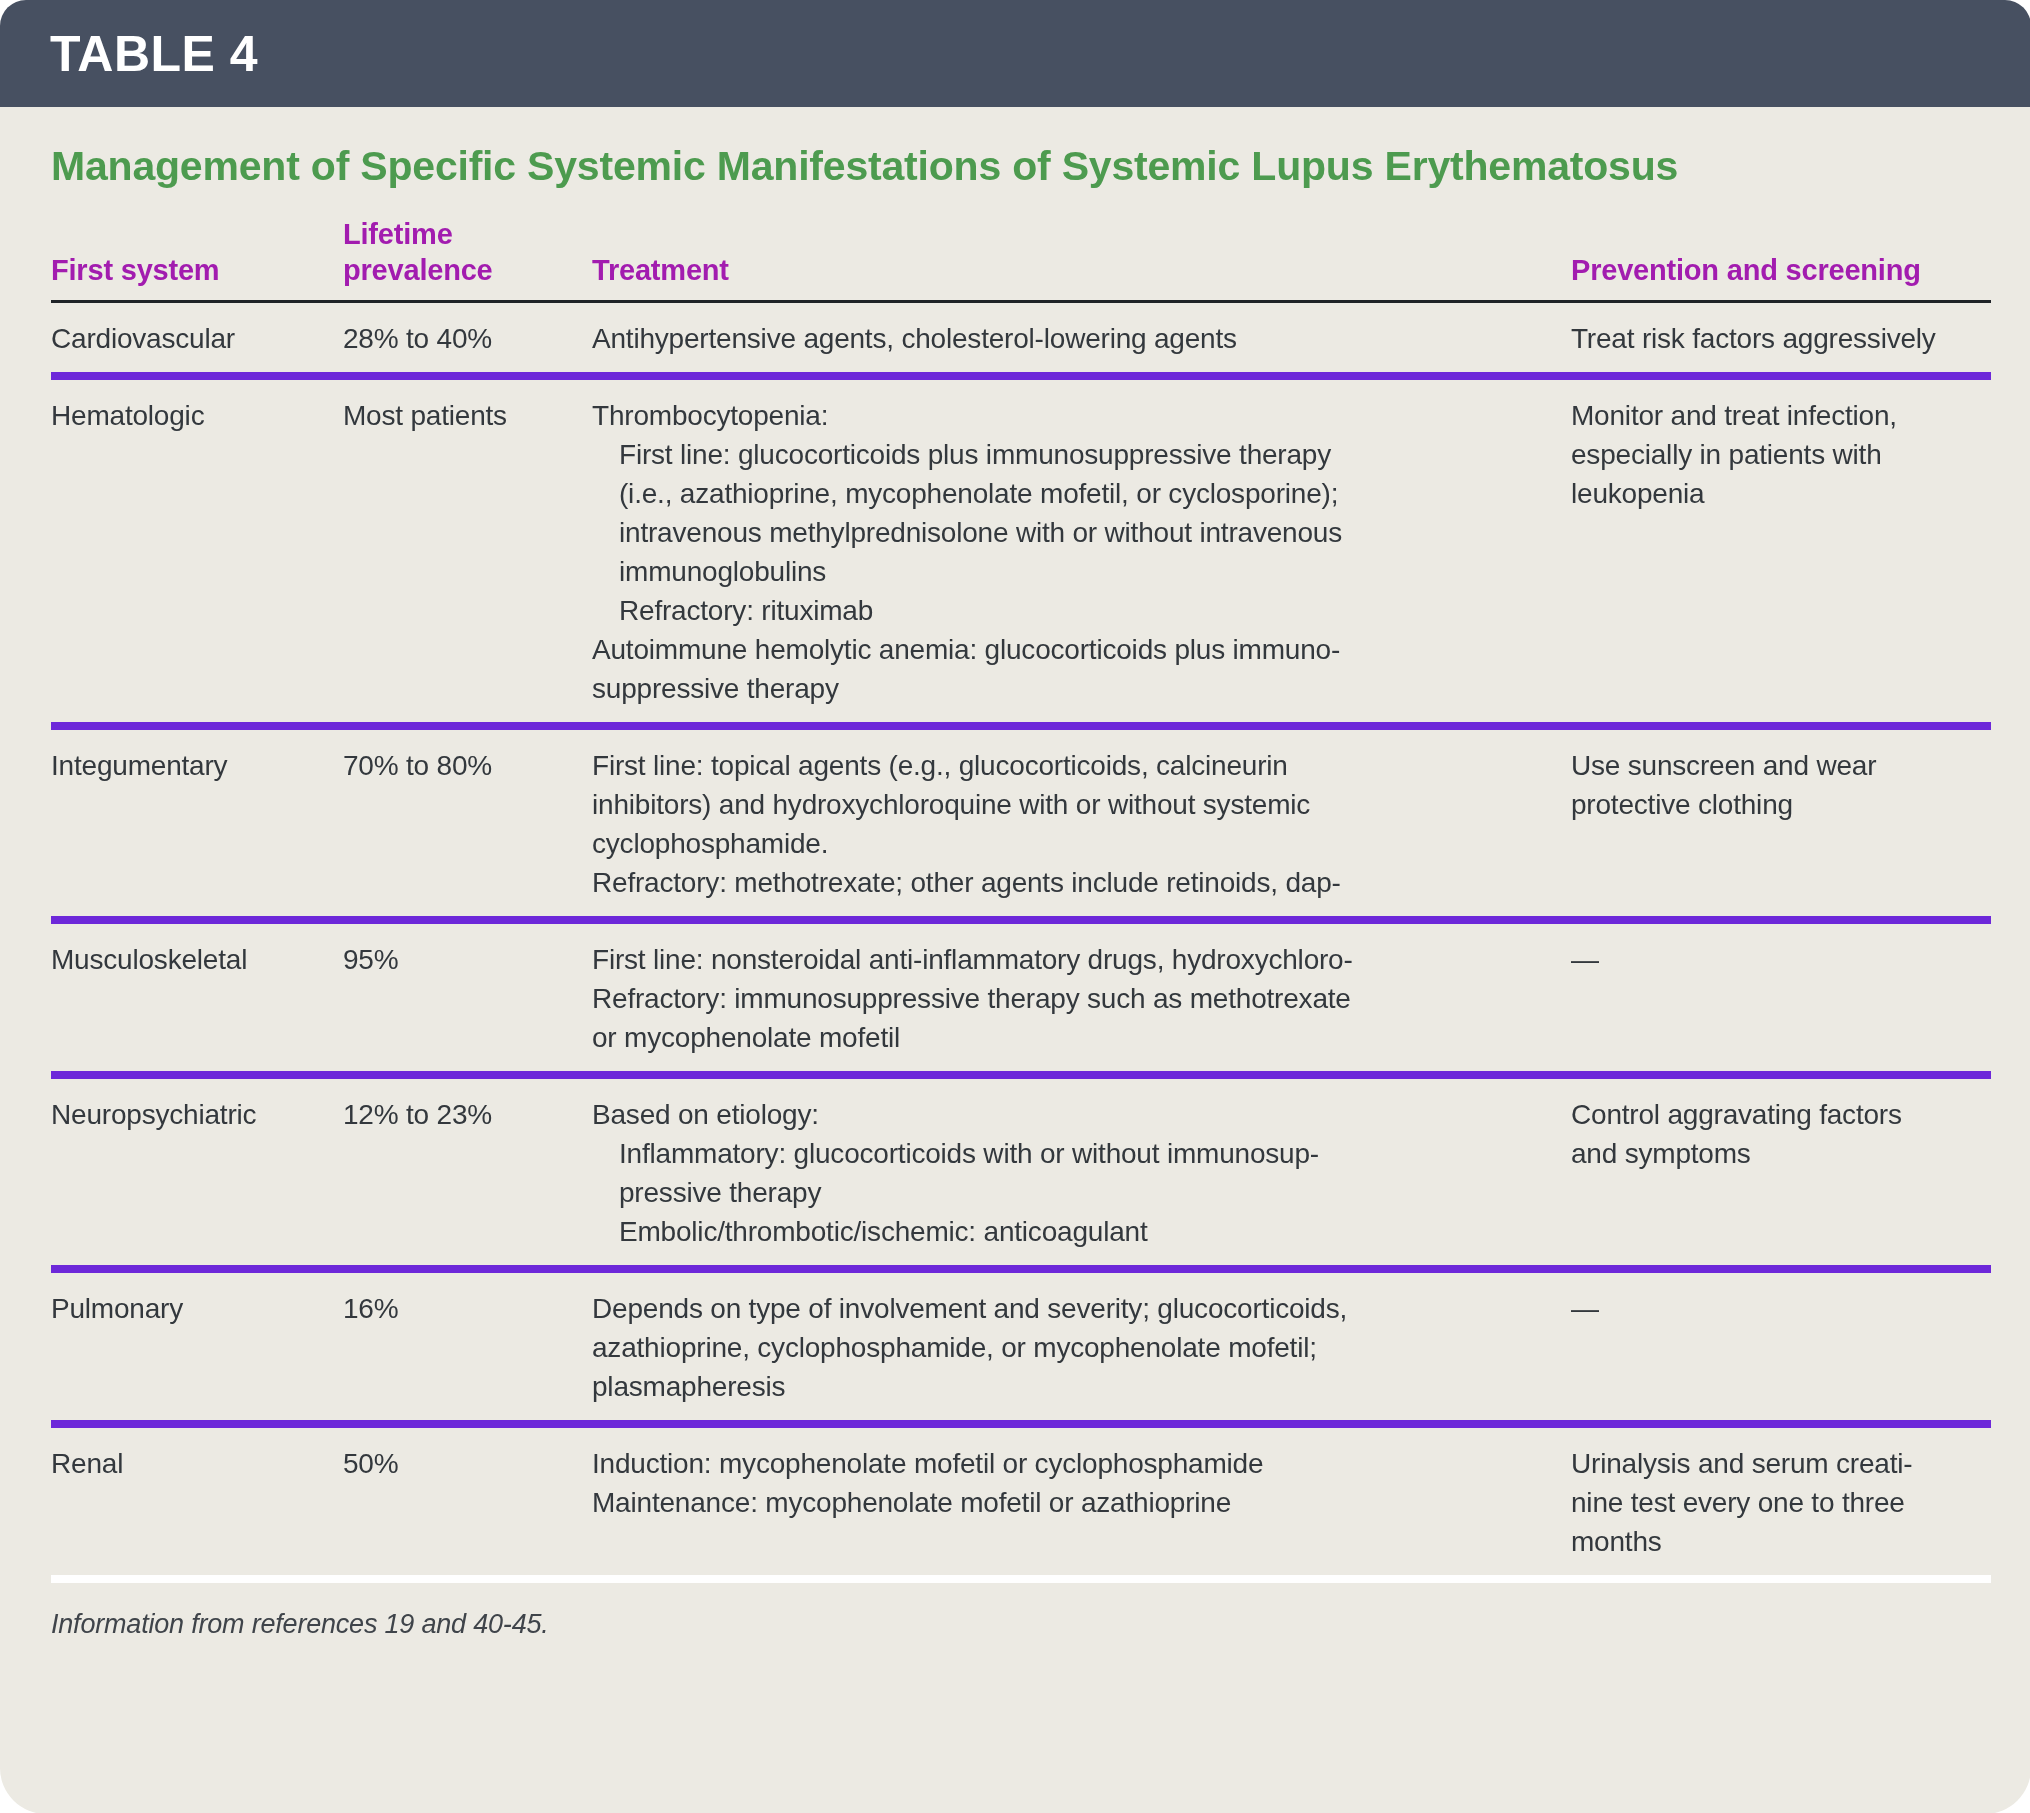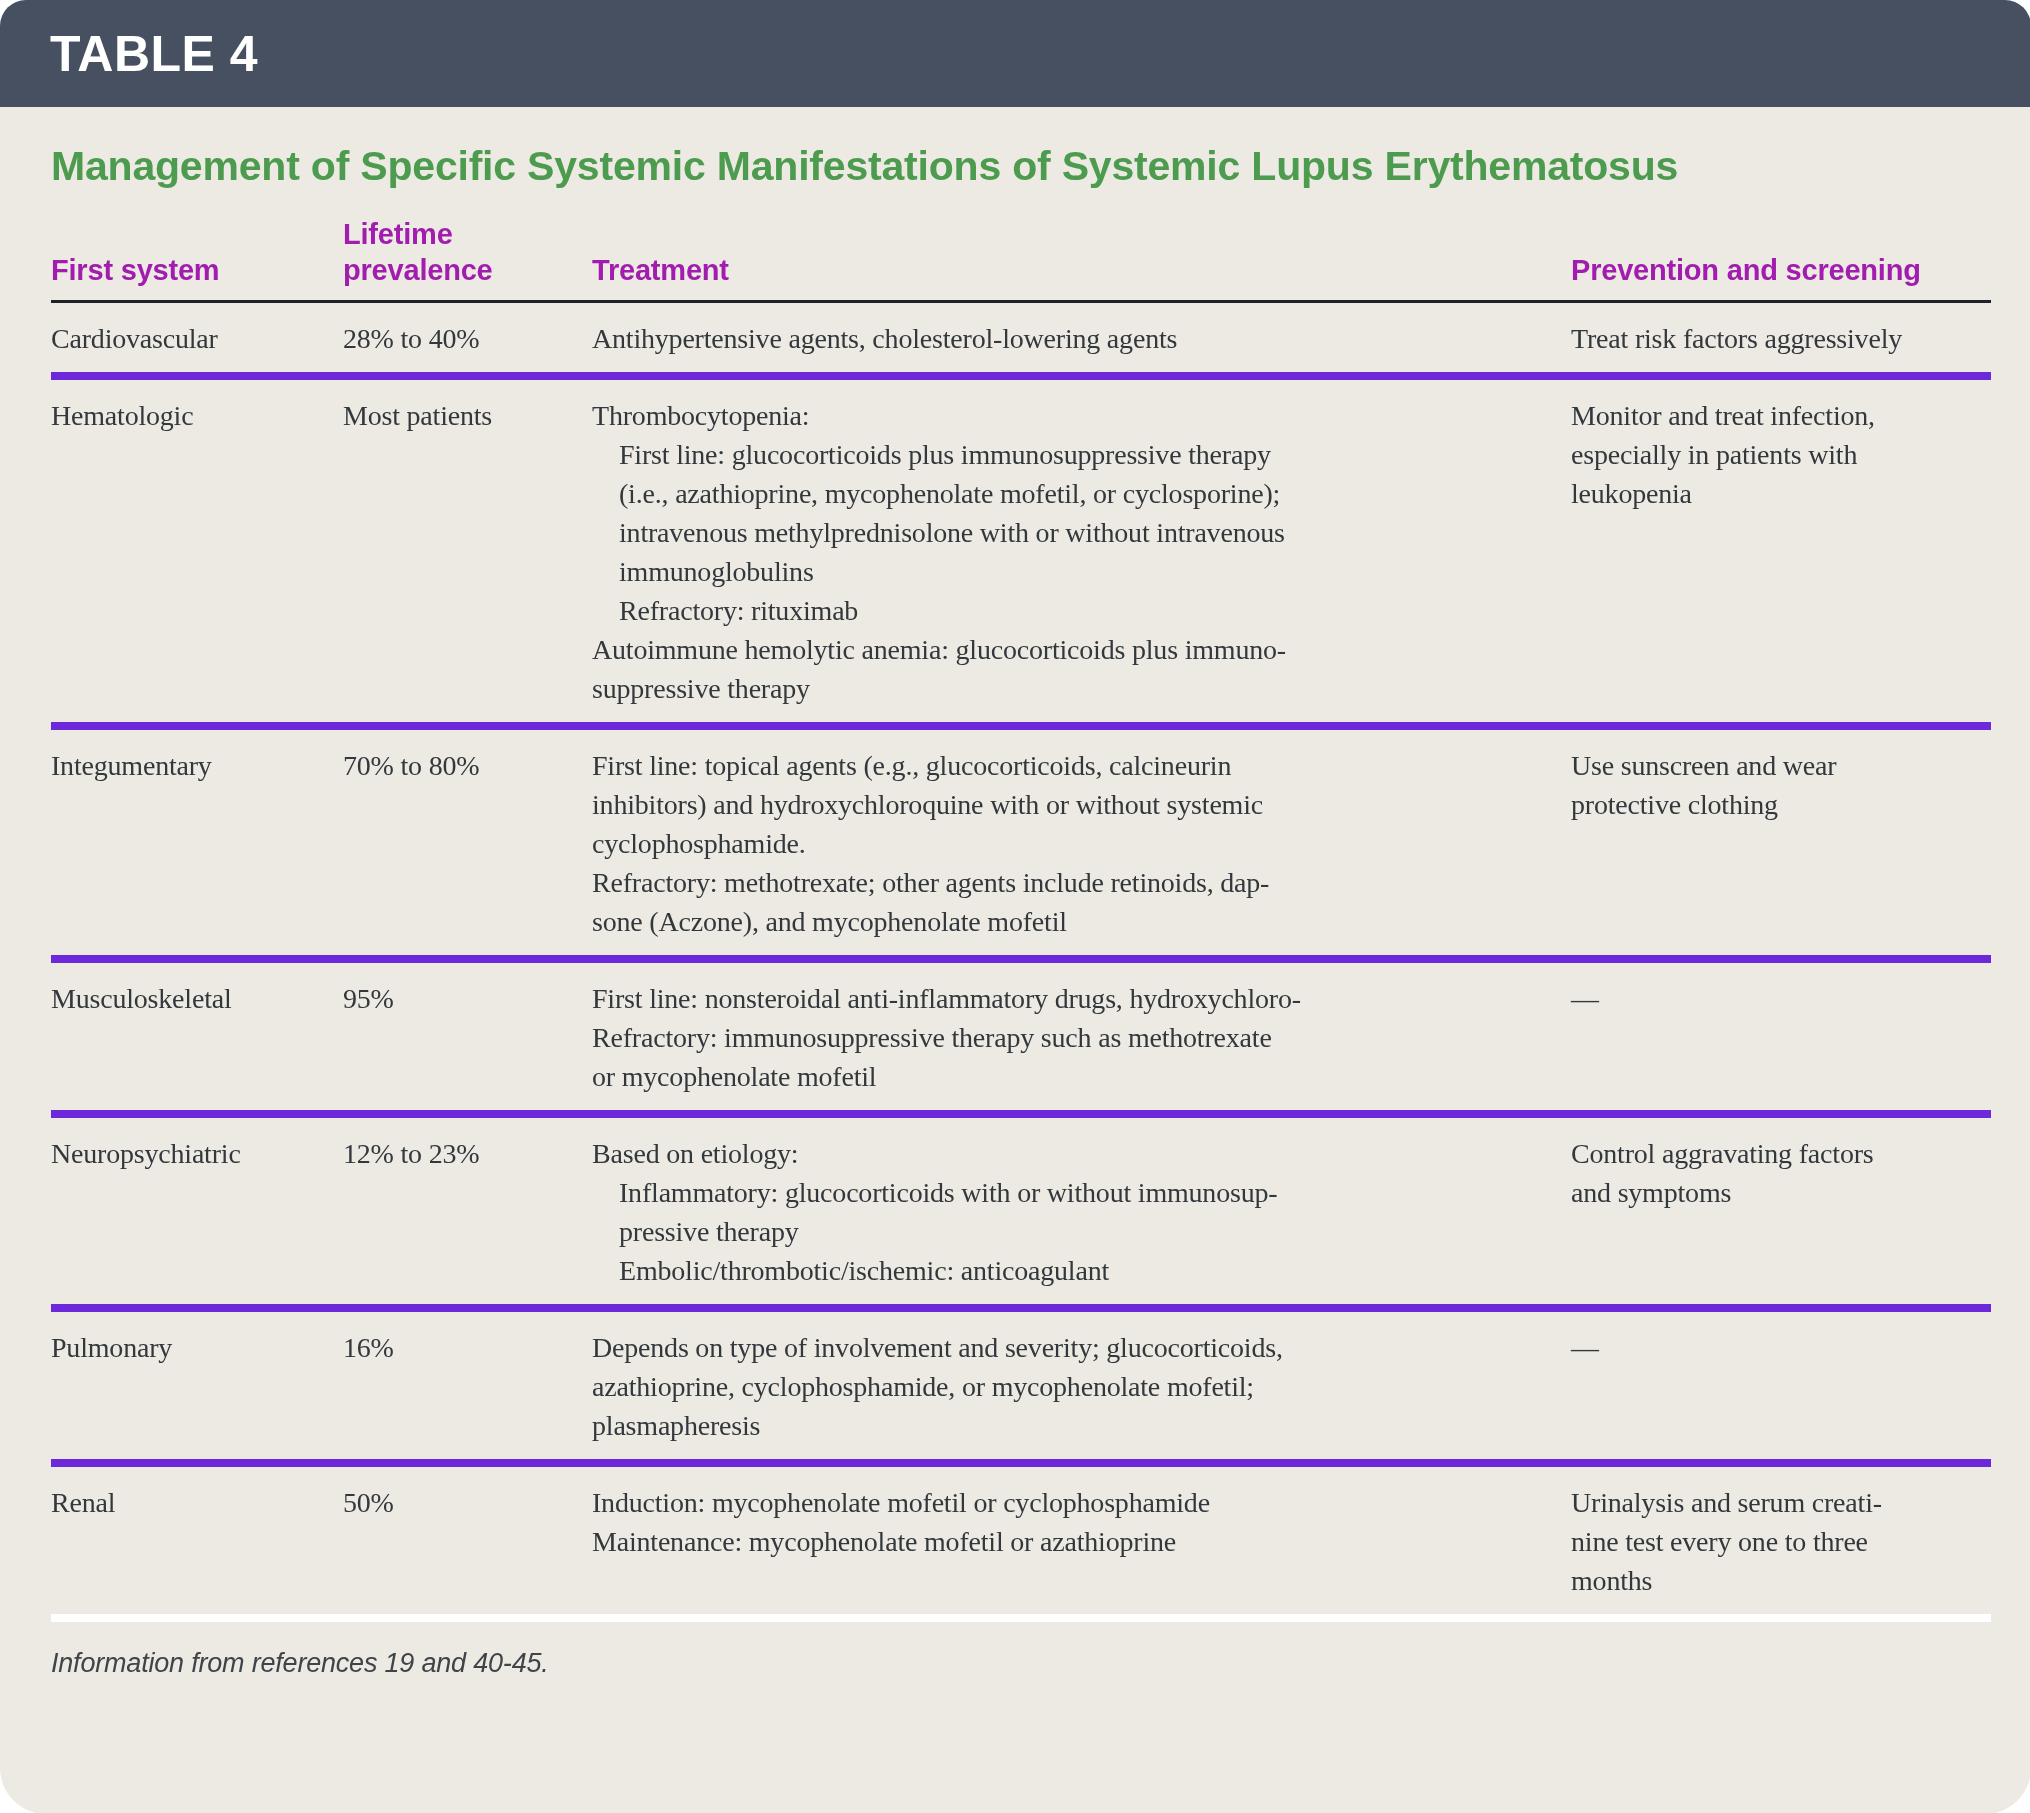--- a/index.html
+++ b/index.html
@@ -57,21 +57,20 @@
   .th {
     font-size: 29px;
     font-weight: bold;
     color: #a21caf;
     line-height: 36px;
     letter-spacing: -0.2px;
   }
   .tbody { }
   .trow {
     padding: 16px 0 14px 0;
-    font-family: Liberation Serif, serif;
   }
   .trow + .trow {
     border-top: 8px solid #6d28d9;
   }
   .cell {
     font-size: 28px;
     color: #33383d;
     line-height: 39px;
     letter-spacing: -0.2px;
   }
@@ -156,21 +155,20 @@
           <div class="cell c-organ">Integumentary</div>
           <div class="cell c-prev">70% to 80%</div>
           <div class="cell c-treat">
             <div class="para">
               <div class="line">First line: topical agents (e.g., glucocorticoids, calcineurin</div>
               <div class="line">inhibitors) and hydroxychloroquine with or without systemic</div>
               <div class="line">cyclophosphamide.</div>
             </div>
             <div class="para">
               <div class="line">Refractory: methotrexate; other agents include retinoids, dap-</div>
-              <div class="line">sone (Aczone), and mycophenolate mofetil</div>
             </div>
           </div>
           <div class="cell c-screen">
             <div class="line">Use sunscreen and wear</div>
             <div class="line">protective clothing</div>
           </div>
         </div>
         <div class="grid-cols trow">
           <div class="cell c-organ">Musculoskeletal</div>
           <div class="cell c-prev">95%</div>

